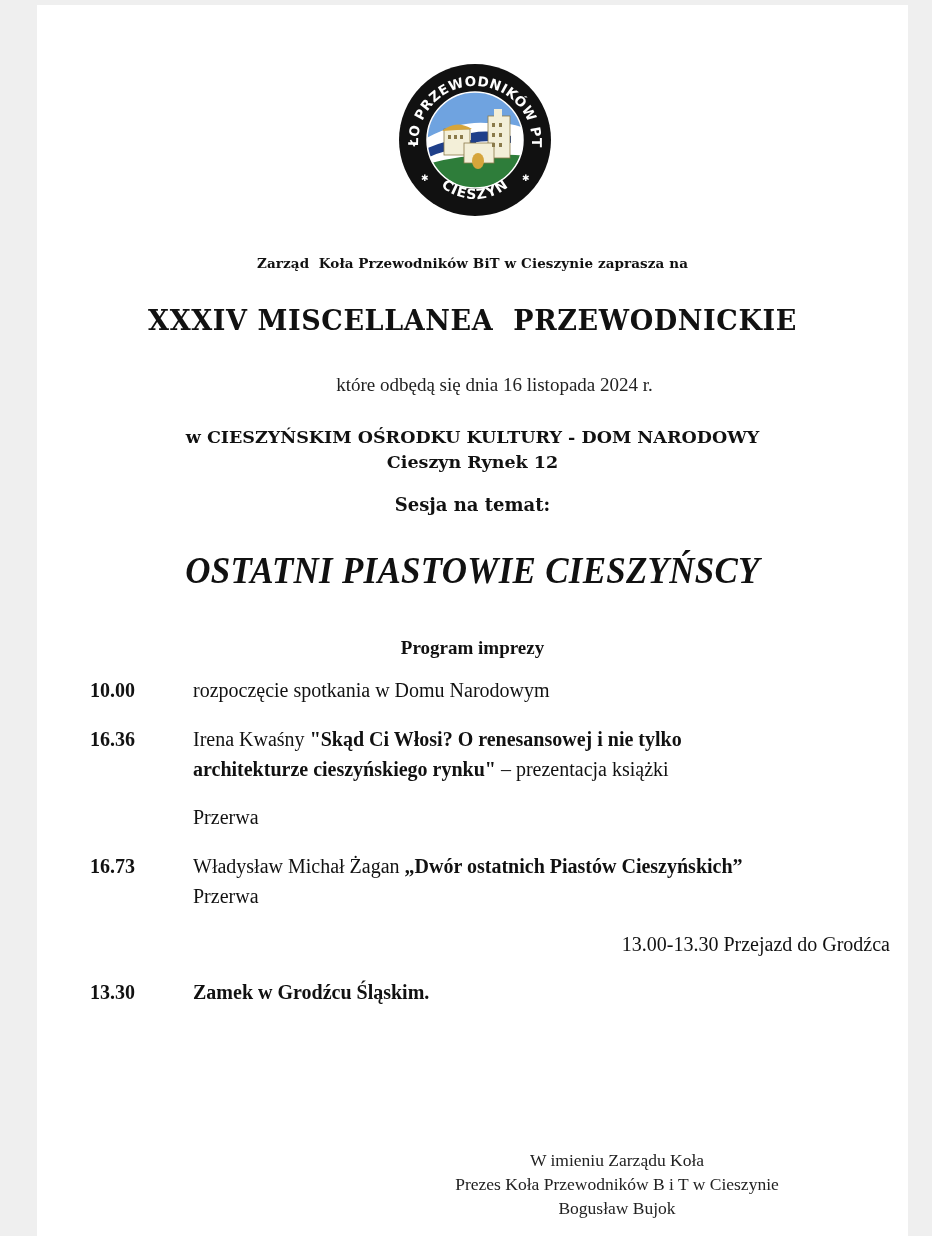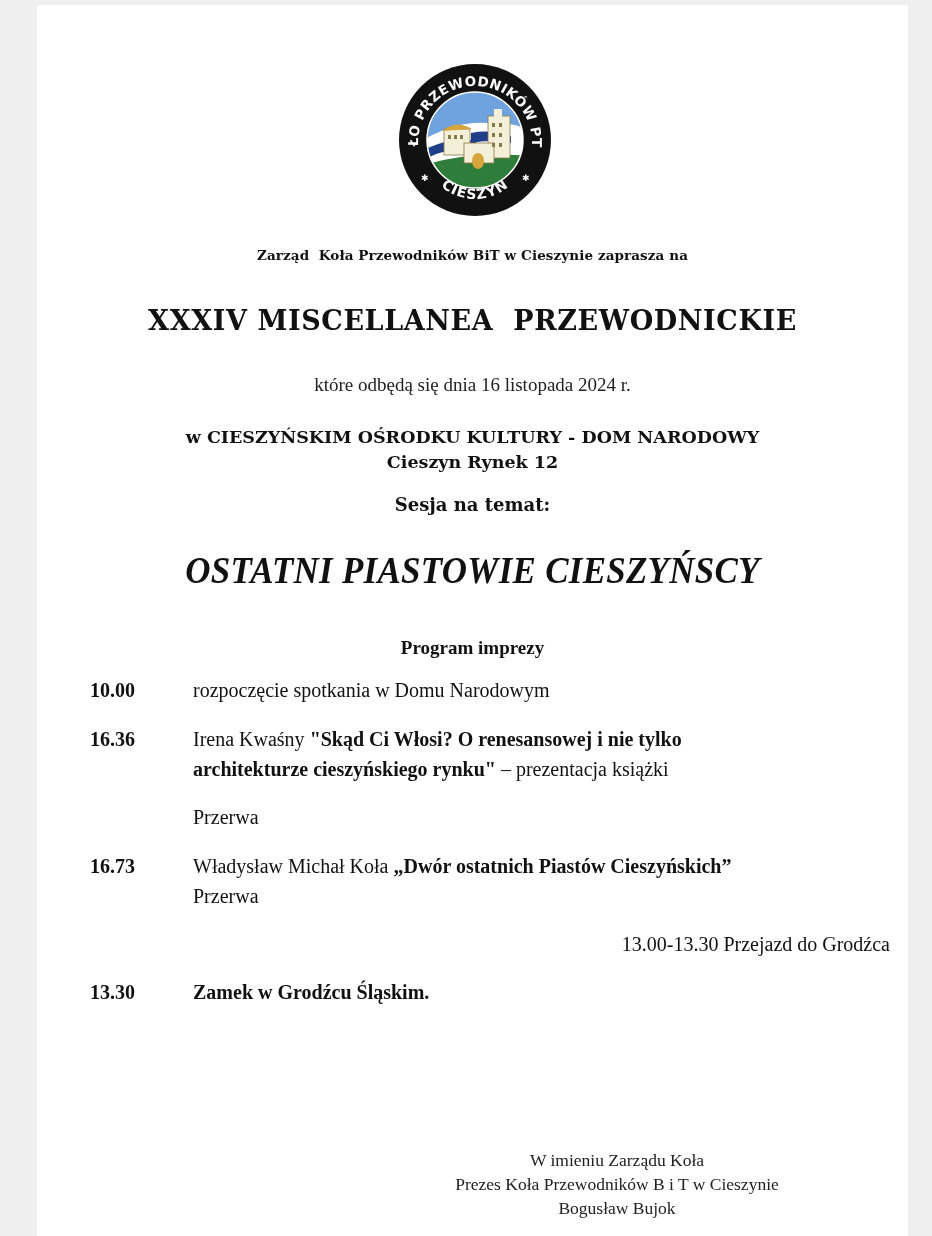--- a/index.html
+++ b/index.html
@@ -8,26 +8,26 @@
     font-family: "Liberation Serif", serif; color: #111;
   }
   .page {
     position: absolute; left: 37px; top: 5px; width: 871px; height: 1231px;
     background: #ffffff;
   }
   .abs { position: absolute; }
   .center { left: 0; width: 871px; text-align: center; }
   .logo { left: 359px; top: 56px; width: 158px; height: 158px; }
   .invite {
-    top: 242px; font-family: "DejaVu Serif", serif; font-weight: bold; font-size: 13.5px; letter-spacing: 0.1px;
+    top: 250px; font-family: "DejaVu Serif", serif; font-weight: bold; font-size: 13.5px; letter-spacing: 0.1px;
   }
   .event-title {
     top: 300px; font-family: "DejaVu Serif", serif; font-weight: bold; font-size: 27px; letter-spacing: 0.6px;
   }
-  .event-date { top: 369px; font-size: 19px; color: #222; }
+  .event-date { top: 369px; font-size: 19px; color: #222; padding-left: 22px; }
   .venue {
     top: 420px; font-family: "DejaVu Serif", serif; font-weight: bold; font-size: 17.5px; line-height: 25px;
   }
   .session-label {
     top: 489px; font-family: "DejaVu Serif", serif; font-weight: bold; font-size: 18px;
   }
   .theme {
     top: 543px; font-family: "Liberation Serif", serif; font-weight: bold; font-style: italic;
     font-size: 38px; letter-spacing: 0.3px; transform: scaleX(0.92); transform-origin: center;
   }
@@ -120,21 +120,21 @@
       </div>
     </div>
 
     <div class="row" style="top:797px; left:0; width:871px;">
       <span class="desc">Przerwa</span>
     </div>
 
     <div class="row" style="top:846px; left:0; width:871px;">
       <span class="time">16.73</span>
       <div class="desc" style="width:700px;">
-        <div style="white-space:nowrap;"><span style="white-space:pre;">Władysław Michał Koła </span><span class="b">„Dwór ostatnich Piastów Cieszyńskich”</span></div>
+        <div style="white-space:nowrap;"><span style="white-space:pre;">Władysław Michał Żagan </span><span class="b">„Dwór ostatnich Piastów Cieszyńskich”</span></div>
         <div>Przerwa</div>
       </div>
     </div>
 
     <div class="row" style="top:924px; left:53px; width:800px;text-align:right;">
       <span>13.00-13.30 Przejazd do Grodźca</span>
     </div>
 
     <div class="row" style="top:972px; left:0; width:871px;">
       <span class="time">13.30</span>

